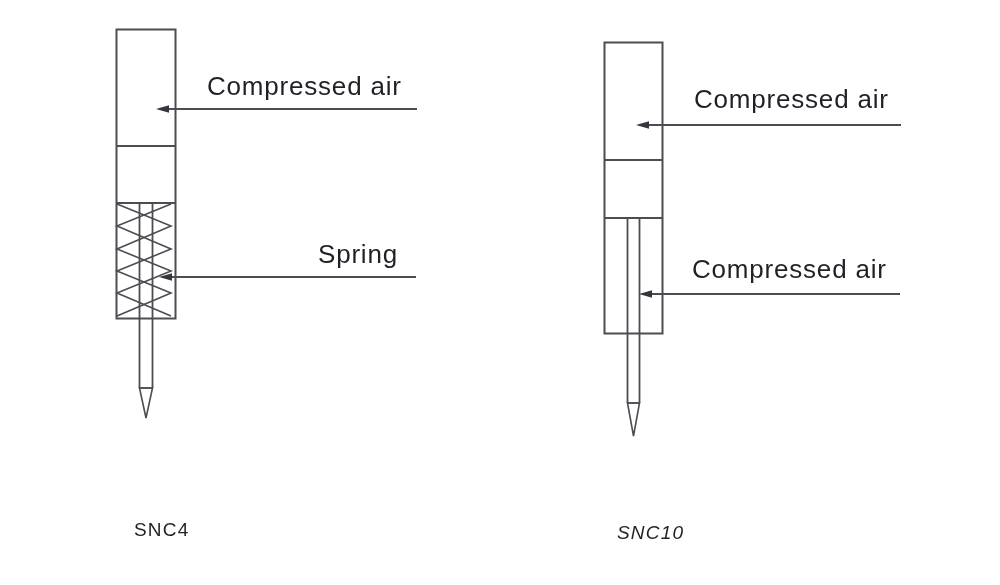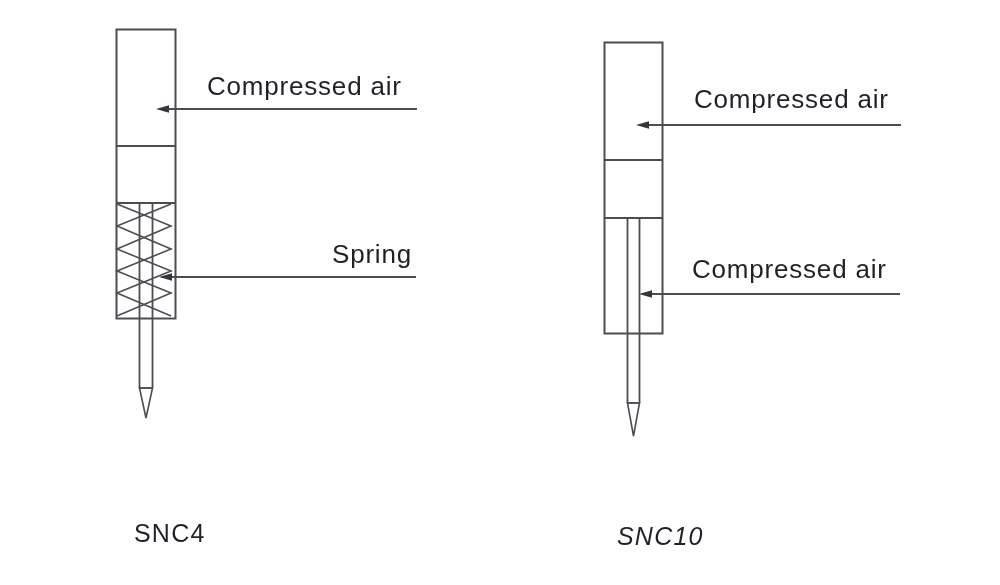--- a/index.html
+++ b/index.html
@@ -12,23 +12,23 @@
   .canvas{
     position:relative;width:1000px;height:434px;background:var(--bg-color);
     font-family:"Liberation Sans",sans-serif;
   }
   .diagram-svg{position:absolute;left:0;top:0;}
   .lbl{
     position:absolute;color:var(--text-color);white-space:nowrap;
     font-family:"Liberation Sans",sans-serif;line-height:1.1;
   }
   .callout{font-size:26px;letter-spacing:0.8px;}
-  .caption{font-size:25px;letter-spacing:1.2px;}
+  .caption{font-size:19px;letter-spacing:1.2px;}
   .lbl-ca-left{left:207px;top:72px;}
-  .lbl-spring{left:332px;top:240px;text-align:center;}
+  .lbl-spring{left:318px;top:240px;text-align:center;}
   .lbl-ca-r1{left:694px;top:85px;}
   .lbl-ca-r2{left:692px;top:255px;}
   .cap-snc4{left:134px;top:520px;}
   .cap-snc10{left:617px;top:523px;font-style:italic;}
   svg .stroke{stroke:var(--line-color);fill:none;}
 </style>
 </head>
 <body>
 
 <div class="canvas">

